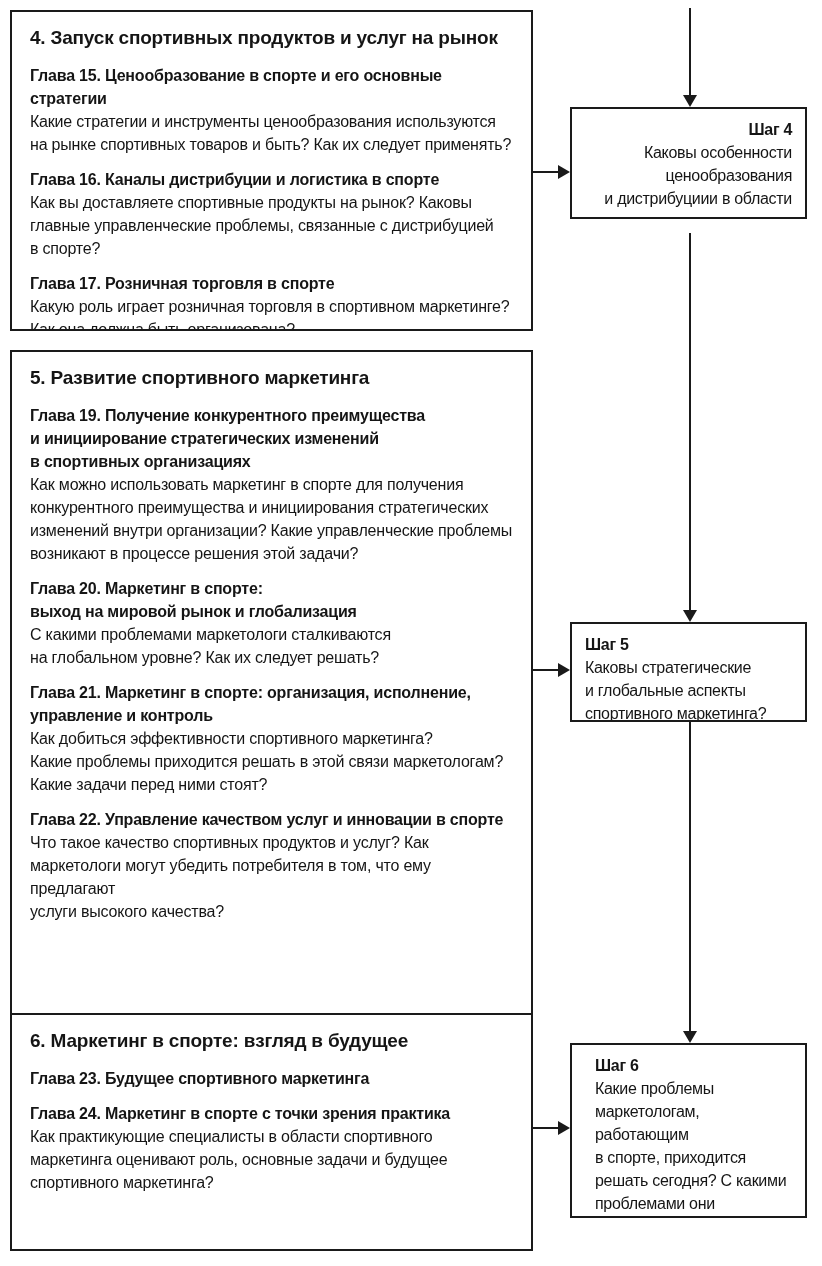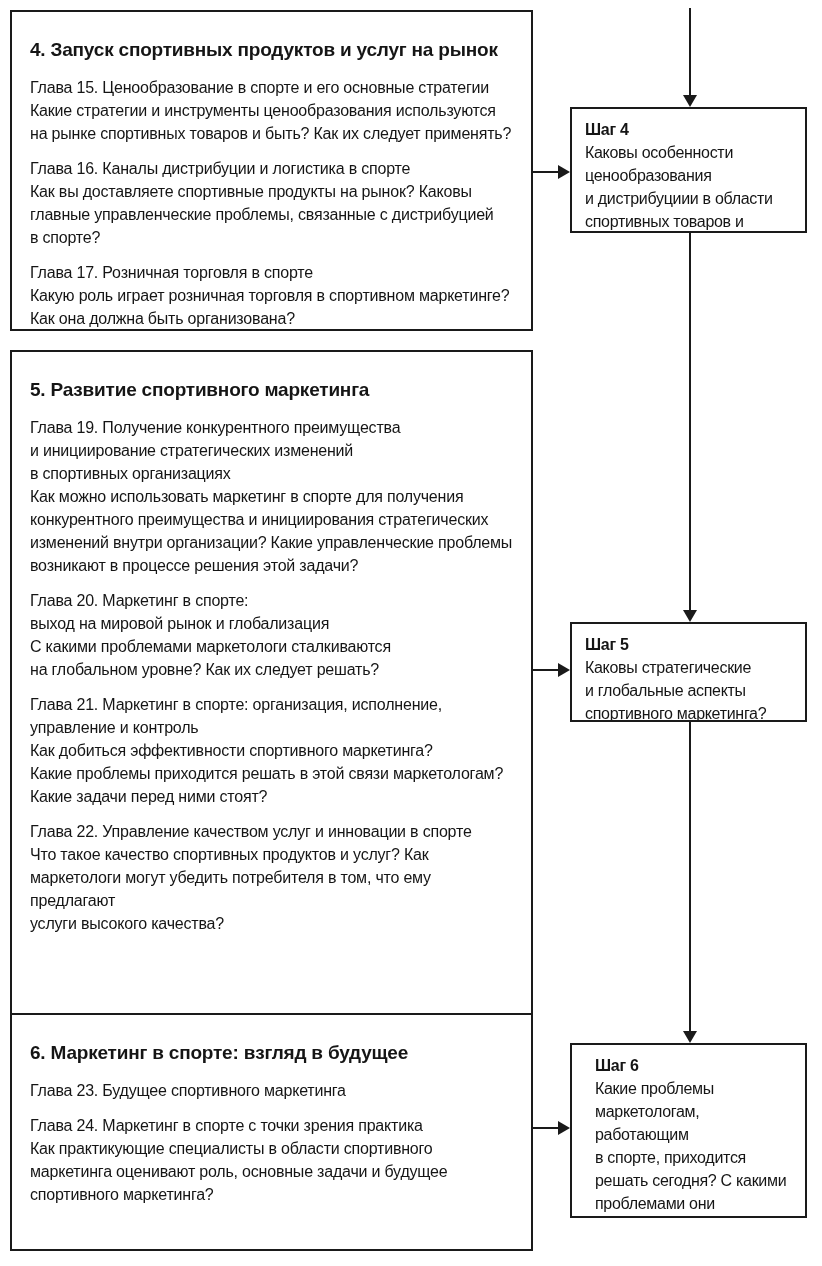--- a/index.html
+++ b/index.html
@@ -3,36 +3,36 @@
 <meta charset="utf-8">
 <style>
   html,body{margin:0;padding:0;background:#ffffff;}
   .canvas{
     position:relative;width:822px;height:1266px;background:#ffffff;
     font-family:"Liberation Sans",sans-serif;color:#151515;
   }
   
   .sbox{
     position:absolute;left:10px;width:523px;box-sizing:border-box;
-    border:2px solid #1a1a1a;background:#ffffff;padding:22px 18px;overflow:hidden;
+    border:2px solid #1a1a1a;background:#ffffff;padding:10px 18px;overflow:hidden;
   }
   #section-4{top:10px;height:321px;}
   #section-5{top:350px;height:780px;}
   #section-6{top:1013px;height:238px;}
   .sec-title{font-size:19px;font-weight:bold;line-height:24px;letter-spacing:-0.2px;margin:4px 0 14px 0;}
   .chapter{margin-bottom:12px;}
-  .ch-title{font-weight:normal;}
+  .ch-title{font-weight:bold;}
   .ch-title,.ch-q{font-size:16px;line-height:23px;letter-spacing:-0.2px;white-space:pre-line;}
   
   .stepbox{
     position:absolute;left:570px;width:237px;box-sizing:border-box;
     border:2px solid #1a1a1a;background:#ffffff;padding:9px 13px;overflow:hidden;
     font-size:16px;line-height:23px;letter-spacing:-0.3px;
   }
-  #step-4{top:107px;height:126px;}
+  #step-4{top:107px;height:112px;text-align:right;}
   #step-5{top:622px;height:100px;}
   #step-6{top:1043px;height:175px;padding-left:23px;}
   .step-label{font-weight:bold;}
   .step-q{white-space:pre-line;}
   
   .vline{position:absolute;left:689px;width:2px;background:#1a1a1a;}
   #vline-1{top:8px;height:88px;}
   #vline-2{top:233px;height:378px;}
   #vline-3{top:722px;height:310px;}
   .arrow-down{

